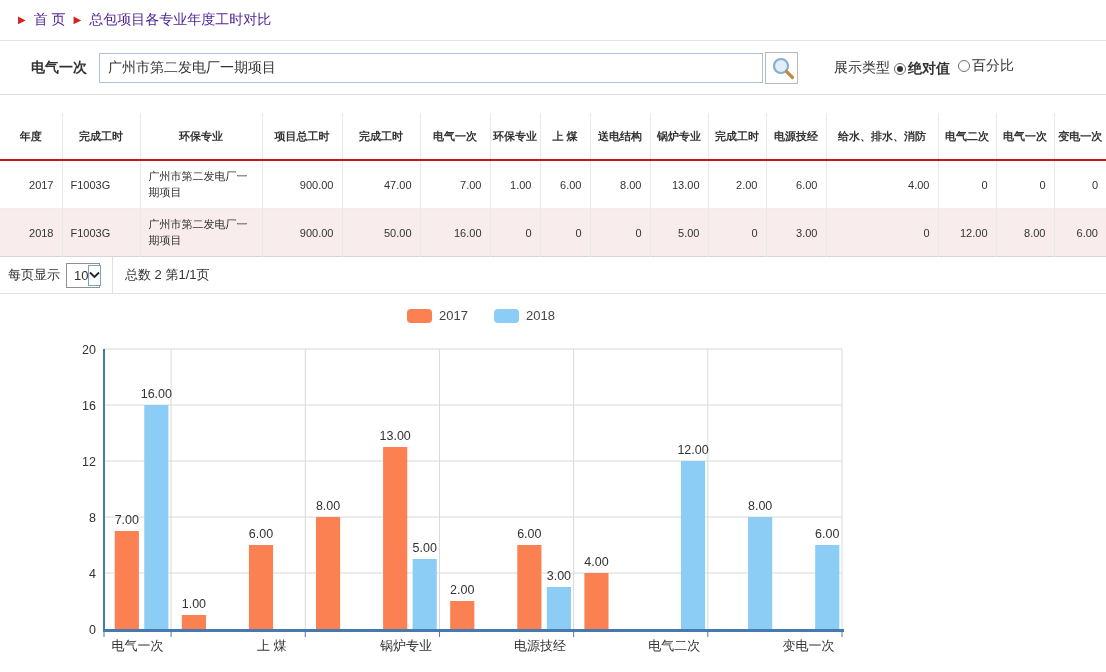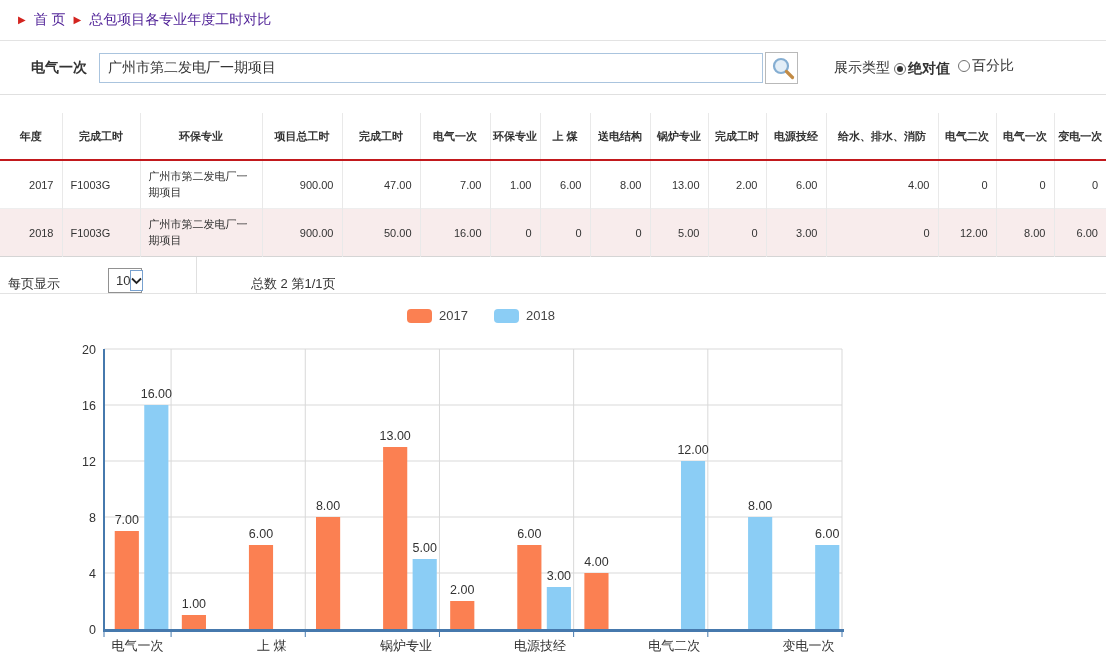--- a/index.html
+++ b/index.html
@@ -34,22 +34,22 @@
     overflow:hidden;white-space:nowrap;}
   thead th:last-child,tbody td:last-child{border-right:none;}
   tbody td{height:47px;border-right:1px solid #e9e9e9;padding:0 8px;overflow:hidden;}
   tbody tr:first-child{border-bottom:1px solid #eeeeee;}
   tbody tr:last-child{border-bottom:1px solid #d5d5d5;}
   tbody tr.alt{background:#f8ecec;}
   td.num{text-align:right;}
   td.left{text-align:left;}
   td.name-cell{line-height:1.45;}
   
-  .pager{height:36px;display:flex;align-items:flex-end;padding-left:8px;
-    border-bottom:1px solid #e3e3e3;font-size:13px;gap:42px;}
+  .pager{height:36px;display:flex;align-items:center;padding-left:8px;
+    border-bottom:1px solid #e3e3e3;font-size:13px;}
   .select{display:inline-flex;align-items:center;justify-content:space-between;
     width:34px;height:25px;border:1px solid #919191;margin-left:6px;background:#fff;
     padding-left:7px;box-sizing:border-box;cursor:pointer;}
   .select-arrow{width:18px;height:21px;border:1px solid #78a1cf;display:flex;
     align-items:center;justify-content:center;margin-right:1px;box-sizing:border-box;background:#fff;}
   .pager-divider{width:1px;height:36px;background:#e0e0e0;margin:0 12px;}
   
   .legend{display:flex;justify-content:center;width:962px;margin-top:14px;gap:26px;
     font-size:13px;color:#444;align-items:center;}
   .legend-item{display:flex;align-items:center;gap:7px;}

